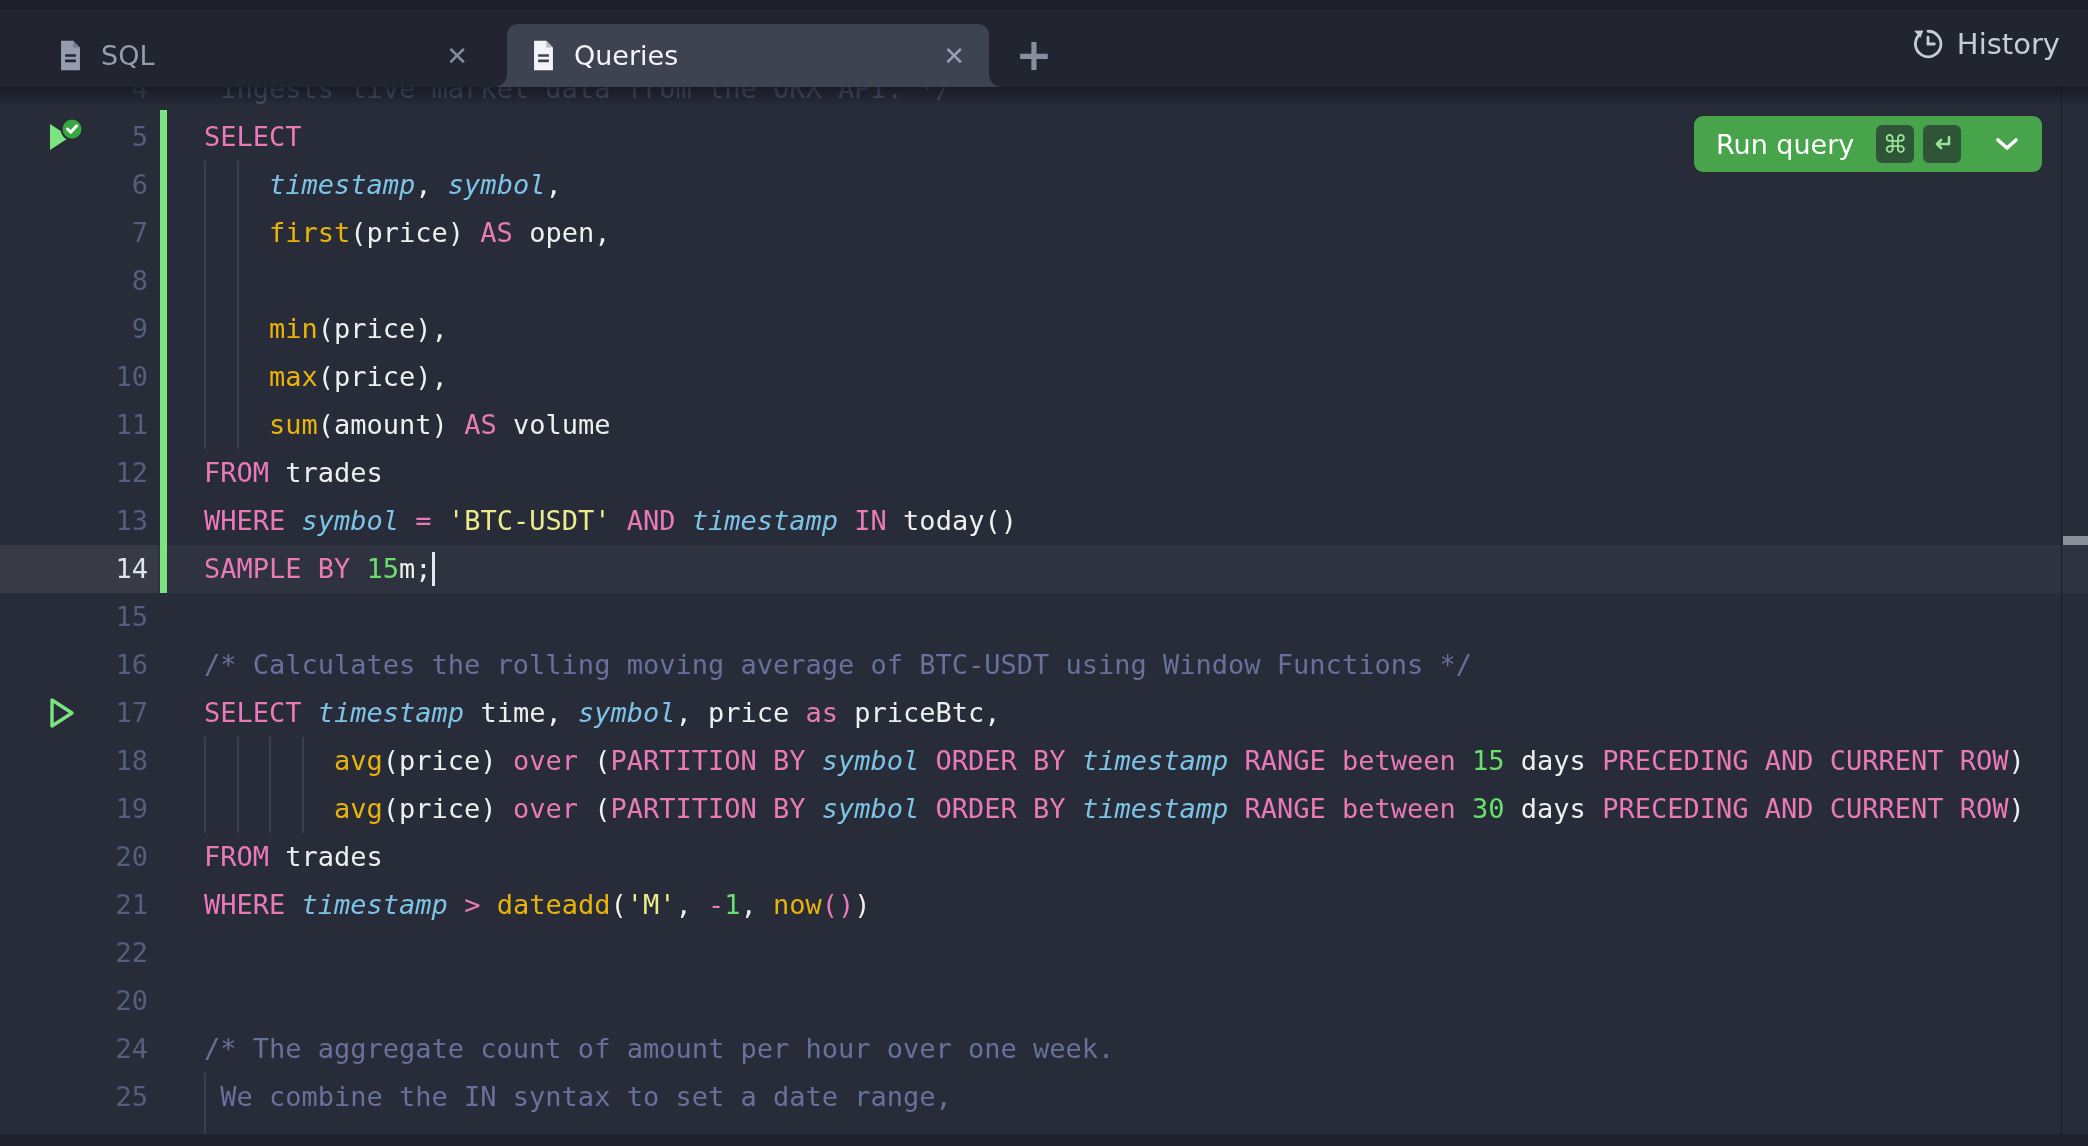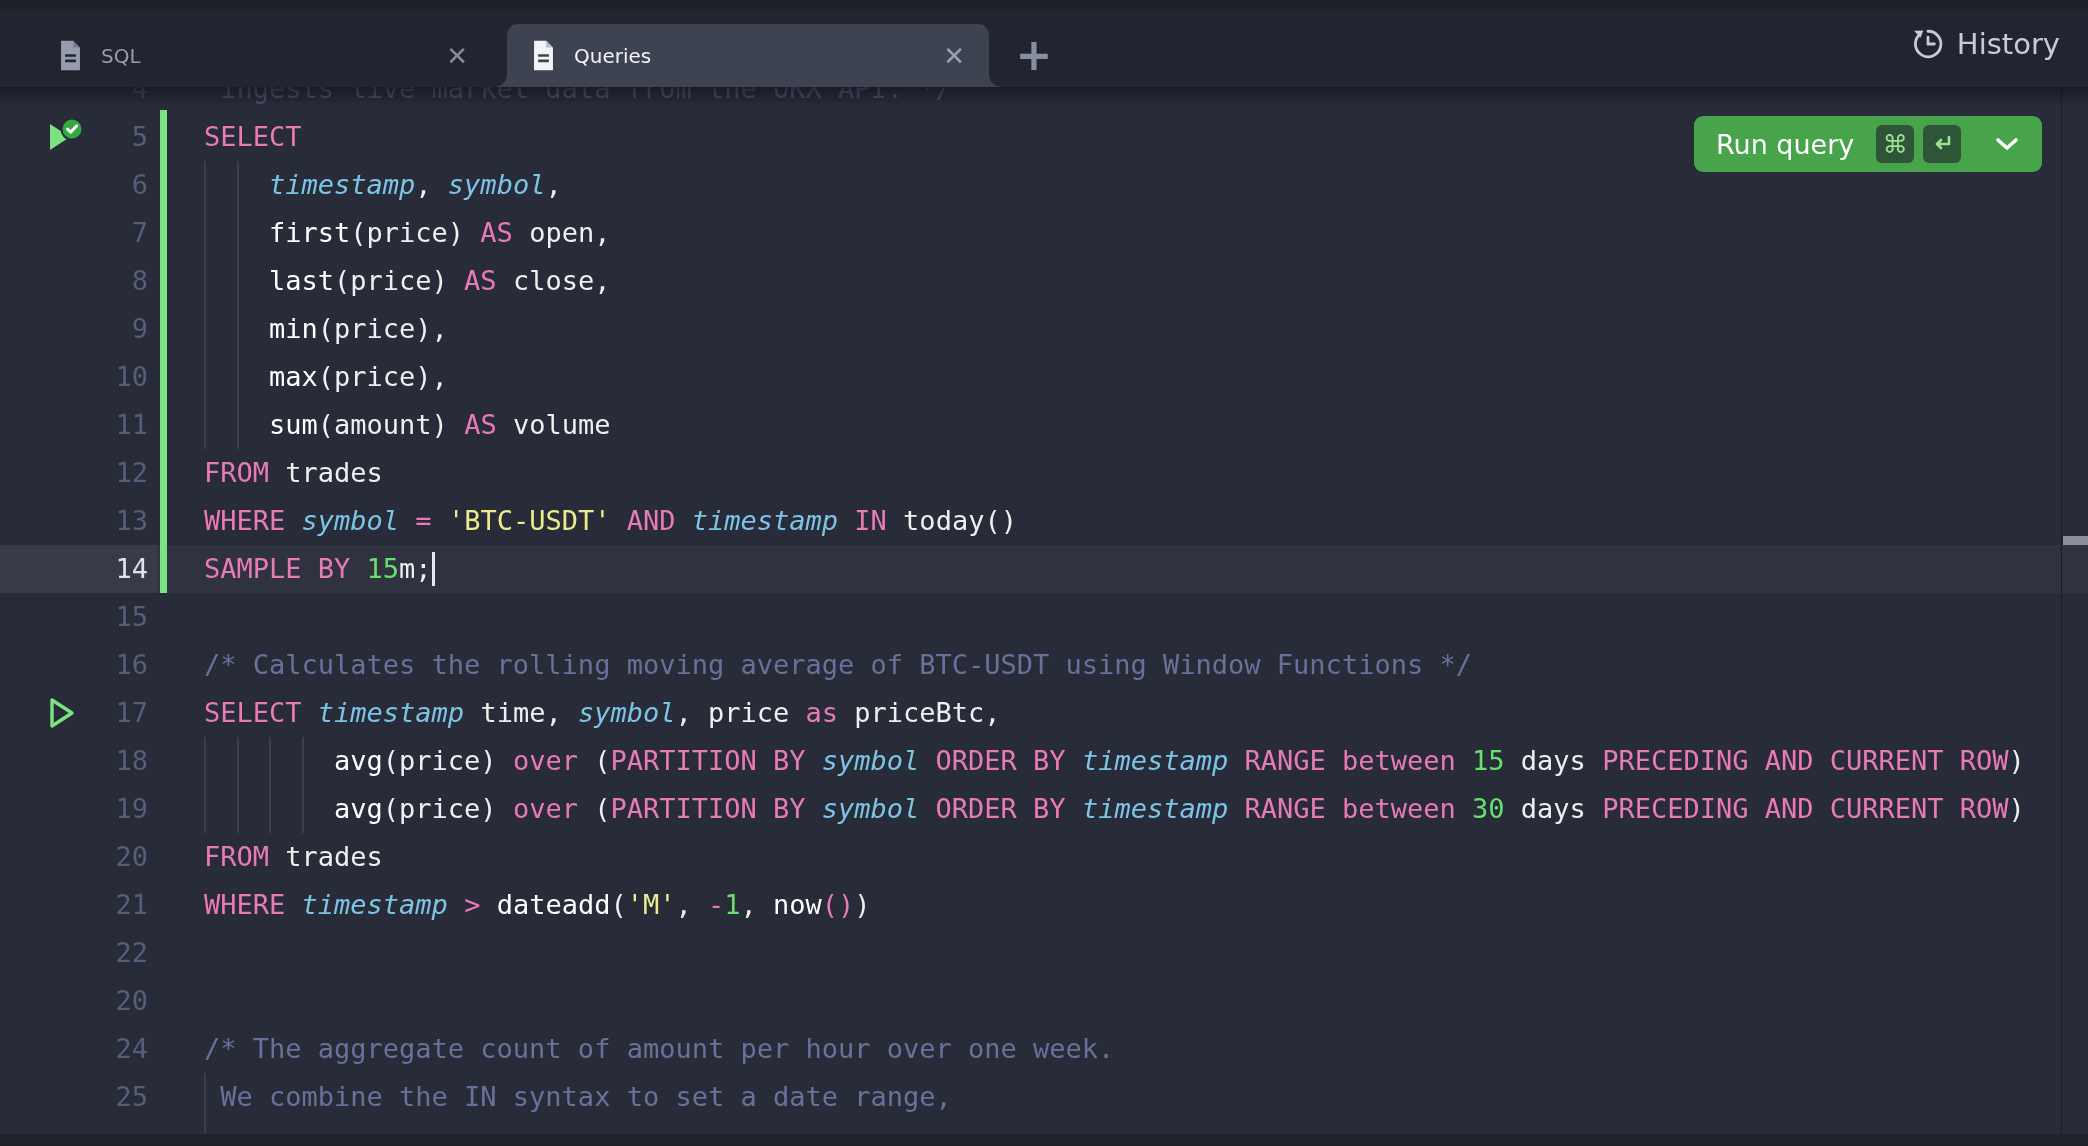--- a/index.html
+++ b/index.html
@@ -14,21 +14,21 @@
   .line.active .ln{color:#dfe3ec;}
   .code{position:absolute;left:204px;top:0;white-space:pre;}
   .g{position:absolute;top:0;width:2px;height:48px;background:rgba(125,135,165,.22);}
   .hl-g{position:absolute;left:0;top:0;width:158px;height:48px;background:rgba(255,255,255,.075);}
   .hl-c{position:absolute;left:158px;right:-26px;top:0;height:48px;background:rgba(255,255,255,.035);}
   .caret{position:absolute;top:7px;width:3px;height:34px;background:#e6e9f0;}
   .mk{position:absolute;left:42px;top:4px;}
 
   .tk-k{color:#e87ab6;}
   .tk-t{color:#7cc3e6;font-style:italic;}
-  .tk-f{color:#ffffff;text-align:center;}
+  .tk-f{color:#eab308;text-align:center;}
   .tk-s{color:#ecec8c;}
   .tk-n{color:#68e070;}
   .tk-c{color:#68719c;}
   .tk-d{color:#eef0ee;}
   .tk-pk{color:#e87ab6;}
 
   .green-bar{position:absolute;left:160px;top:110px;width:7px;height:483px;background:#7be382;z-index:2;}
 
   
   .vgutter{position:absolute;top:87px;right:0;bottom:0;width:26px;border-left:1px solid #1b1d26;z-index:15;}
@@ -44,21 +44,21 @@
   .tabbar::after{content:'';position:absolute;left:0;top:87px;right:0;height:18px;
                  background:linear-gradient(rgba(8,10,16,.5),rgba(8,10,16,0));}
   .tab{position:absolute;top:24px;height:63px;display:flex;align-items:center;box-sizing:border-box;cursor:pointer;}
   .tab-sql{left:0;width:492px;padding-left:57px;color:#969cae;}
   .tab-queries{left:507px;width:482px;padding-left:23px;color:#f2f4f8;background:#3e4352;
                border-radius:11px 11px 0 0;}
   .flare-l{position:absolute;bottom:0;left:-12px;width:12px;height:12px;
            background:radial-gradient(circle at 0 0,rgba(62,67,82,0) 11.5px,#3e4352 12px);}
   .flare-r{position:absolute;bottom:0;right:-12px;width:12px;height:12px;
            background:radial-gradient(circle at 100% 0,rgba(62,67,82,0) 11.5px,#3e4352 12px);}
-  .tab-label{font-size:20px;margin-left:17px;flex:1;}
+  .tab-label{font-size:27px;margin-left:17px;flex:1;}
   .tab-close{font-size:26px;color:#858c9e;padding:0 10px;margin-right:14px;cursor:pointer;}
   .tab-queries .tab-close{color:#9aa0b0;}
   .doc-icon{flex:0 0 auto;display:flex;}
   .plus-btn{position:absolute;left:1008px;top:26px;width:52px;height:56px;display:flex;align-items:center;
             justify-content:center;font-size:44px;font-weight:bold;color:#878e9f;cursor:pointer;}
   .history-btn{position:absolute;right:28px;top:0;height:87px;display:flex;align-items:center;gap:12px;
                color:#c6cbd8;font-size:29px;cursor:pointer;}
 
   
   .runbtn{position:absolute;left:1694px;top:116px;width:348px;height:56px;background:#47a44b;border-radius:9px;
@@ -77,21 +77,21 @@
 
   <div id="lines">
       <div class="line dim" style="top: 65px;"><div class="ln">4</div><div class="code"><span class="tk-c"> ingests live market data from the OKX API. */</span></div></div>
       <div class="line" style="top: 113px;"><div class="ln">5</div><svg class="mk" width="50" height="40" viewBox="0 0 50 40">
           <path d="M8 7 L8 33 L28 20 Z" fill="#7be382"></path>
           <circle cx="30" cy="12" r="10.5" fill="#35a83f" stroke="#282b38" stroke-width="2"></circle>
           <path d="M25.5 12 l3.2 3.2 l6 -6.4" stroke="#ffffff" stroke-width="3" fill="none" stroke-linecap="round" stroke-linejoin="round"></path>
         </svg><div class="code"><span class="tk-k">SELECT</span></div></div>
       <div class="line" style="top: 161px;"><div class="ln">6</div><div class="g" style="left:204px"></div><div class="g" style="left:236.54px"></div><div class="code"><span class="tk-d">    </span><span class="tk-t">timestamp</span><span class="tk-d">, </span><span class="tk-t">symbol</span><span class="tk-d">,</span></div></div>
       <div class="line" style="top: 209px;"><div class="ln">7</div><div class="g" style="left:204px"></div><div class="g" style="left:236.54px"></div><div class="code"><span class="tk-d">    </span><span class="tk-f">first</span><span class="tk-d">(price) </span><span class="tk-k">AS</span><span class="tk-d"> open,</span></div></div>
-      <div class="line" style="top: 257px;"><div class="ln">8</div><div class="g" style="left:204px"></div><div class="g" style="left:236.54px"></div><div class="code"><span class="tk-d">    </span><span class="tk-f">last</span><span class="tk-d">(price) </span><span class="tk-k">AS</span><span class="tk-d"> close,</span></div></div>
+      <div class="line" style="top: 257px;"><div class="ln">8</div><div class="g" style="left:204px"></div><div class="g" style="left:236.54px"></div></div>
       <div class="line" style="top: 305px;"><div class="ln">9</div><div class="g" style="left:204px"></div><div class="g" style="left:236.54px"></div><div class="code"><span class="tk-d">    </span><span class="tk-f">min</span><span class="tk-d">(price),</span></div></div>
       <div class="line" style="top: 353px;"><div class="ln">10</div><div class="g" style="left:204px"></div><div class="g" style="left:236.54px"></div><div class="code"><span class="tk-d">    </span><span class="tk-f">max</span><span class="tk-d">(price),</span></div></div>
       <div class="line" style="top: 401px;"><div class="ln">11</div><div class="g" style="left:204px"></div><div class="g" style="left:236.54px"></div><div class="code"><span class="tk-d">    </span><span class="tk-f">sum</span><span class="tk-d">(amount) </span><span class="tk-k">AS</span><span class="tk-d"> volume</span></div></div>
       <div class="line" style="top: 449px;"><div class="ln">12</div><div class="code"><span class="tk-k">FROM</span><span class="tk-d"> trades</span></div></div>
       <div class="line" style="top: 497px;"><div class="ln">13</div><div class="code"><span class="tk-k">WHERE</span><span class="tk-d"> </span><span class="tk-t">symbol</span><span class="tk-d"> </span><span class="tk-k">=</span><span class="tk-d"> </span><span class="tk-s">'BTC-USDT'</span><span class="tk-d"> </span><span class="tk-k">AND</span><span class="tk-d"> </span><span class="tk-t">timestamp</span><span class="tk-d"> </span><span class="tk-k">IN</span><span class="tk-d"> today()</span></div></div>
       <div class="line active" style="top: 545px;"><div class="hl-g"></div><div class="hl-c"></div><div class="ln">14</div><div class="code"><span class="tk-k">SAMPLE BY</span><span class="tk-d"> </span><span class="tk-n">15</span><span class="tk-d">m;</span></div><div class="caret" style="left:431.78px"></div></div>
       <div class="line" style="top: 593px;"><div class="ln">15</div><div class="code"></div></div>
       <div class="line" style="top: 641px;"><div class="ln">16</div><div class="code"><span class="tk-c">/* Calculates the rolling moving average of BTC-USDT using Window Functions */</span></div></div>
       <div class="line" style="top: 689px;"><div class="ln">17</div><svg class="mk" width="50" height="40" viewBox="0 0 50 40">
           <path d="M10 7 L10 33 L30 20 Z" fill="none" stroke="#7be382" stroke-width="3.4" stroke-linejoin="round"></path>

